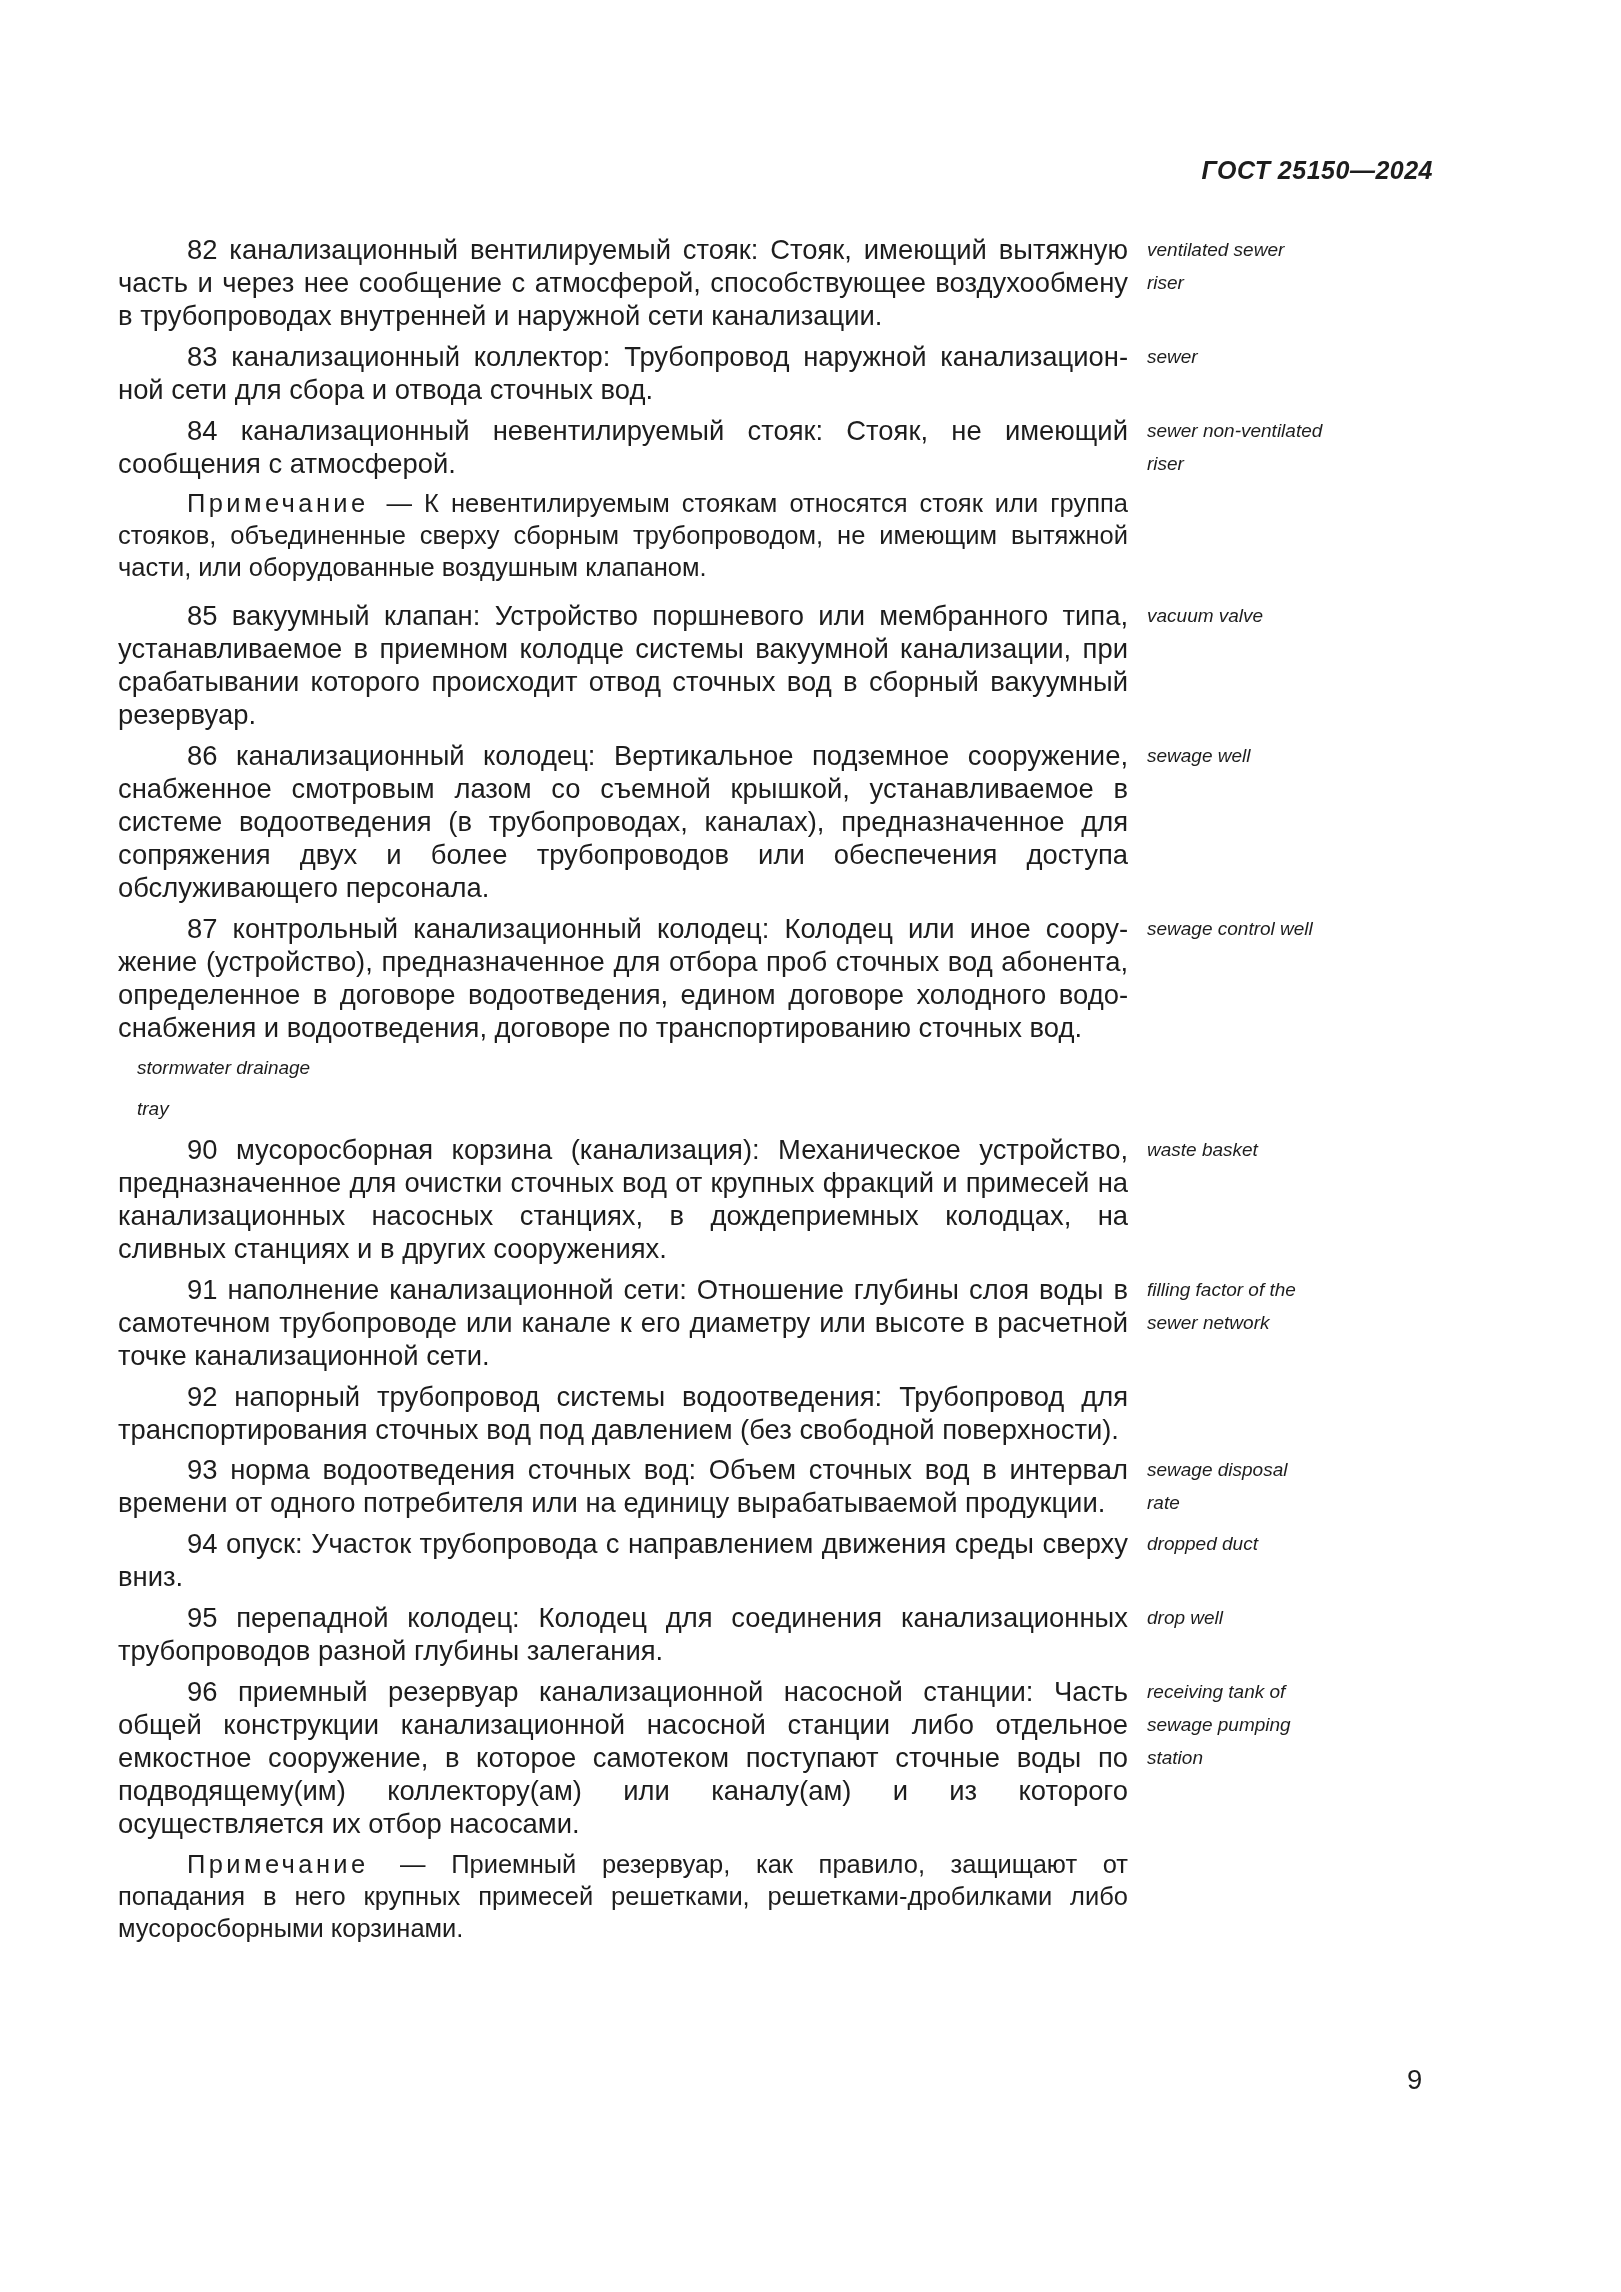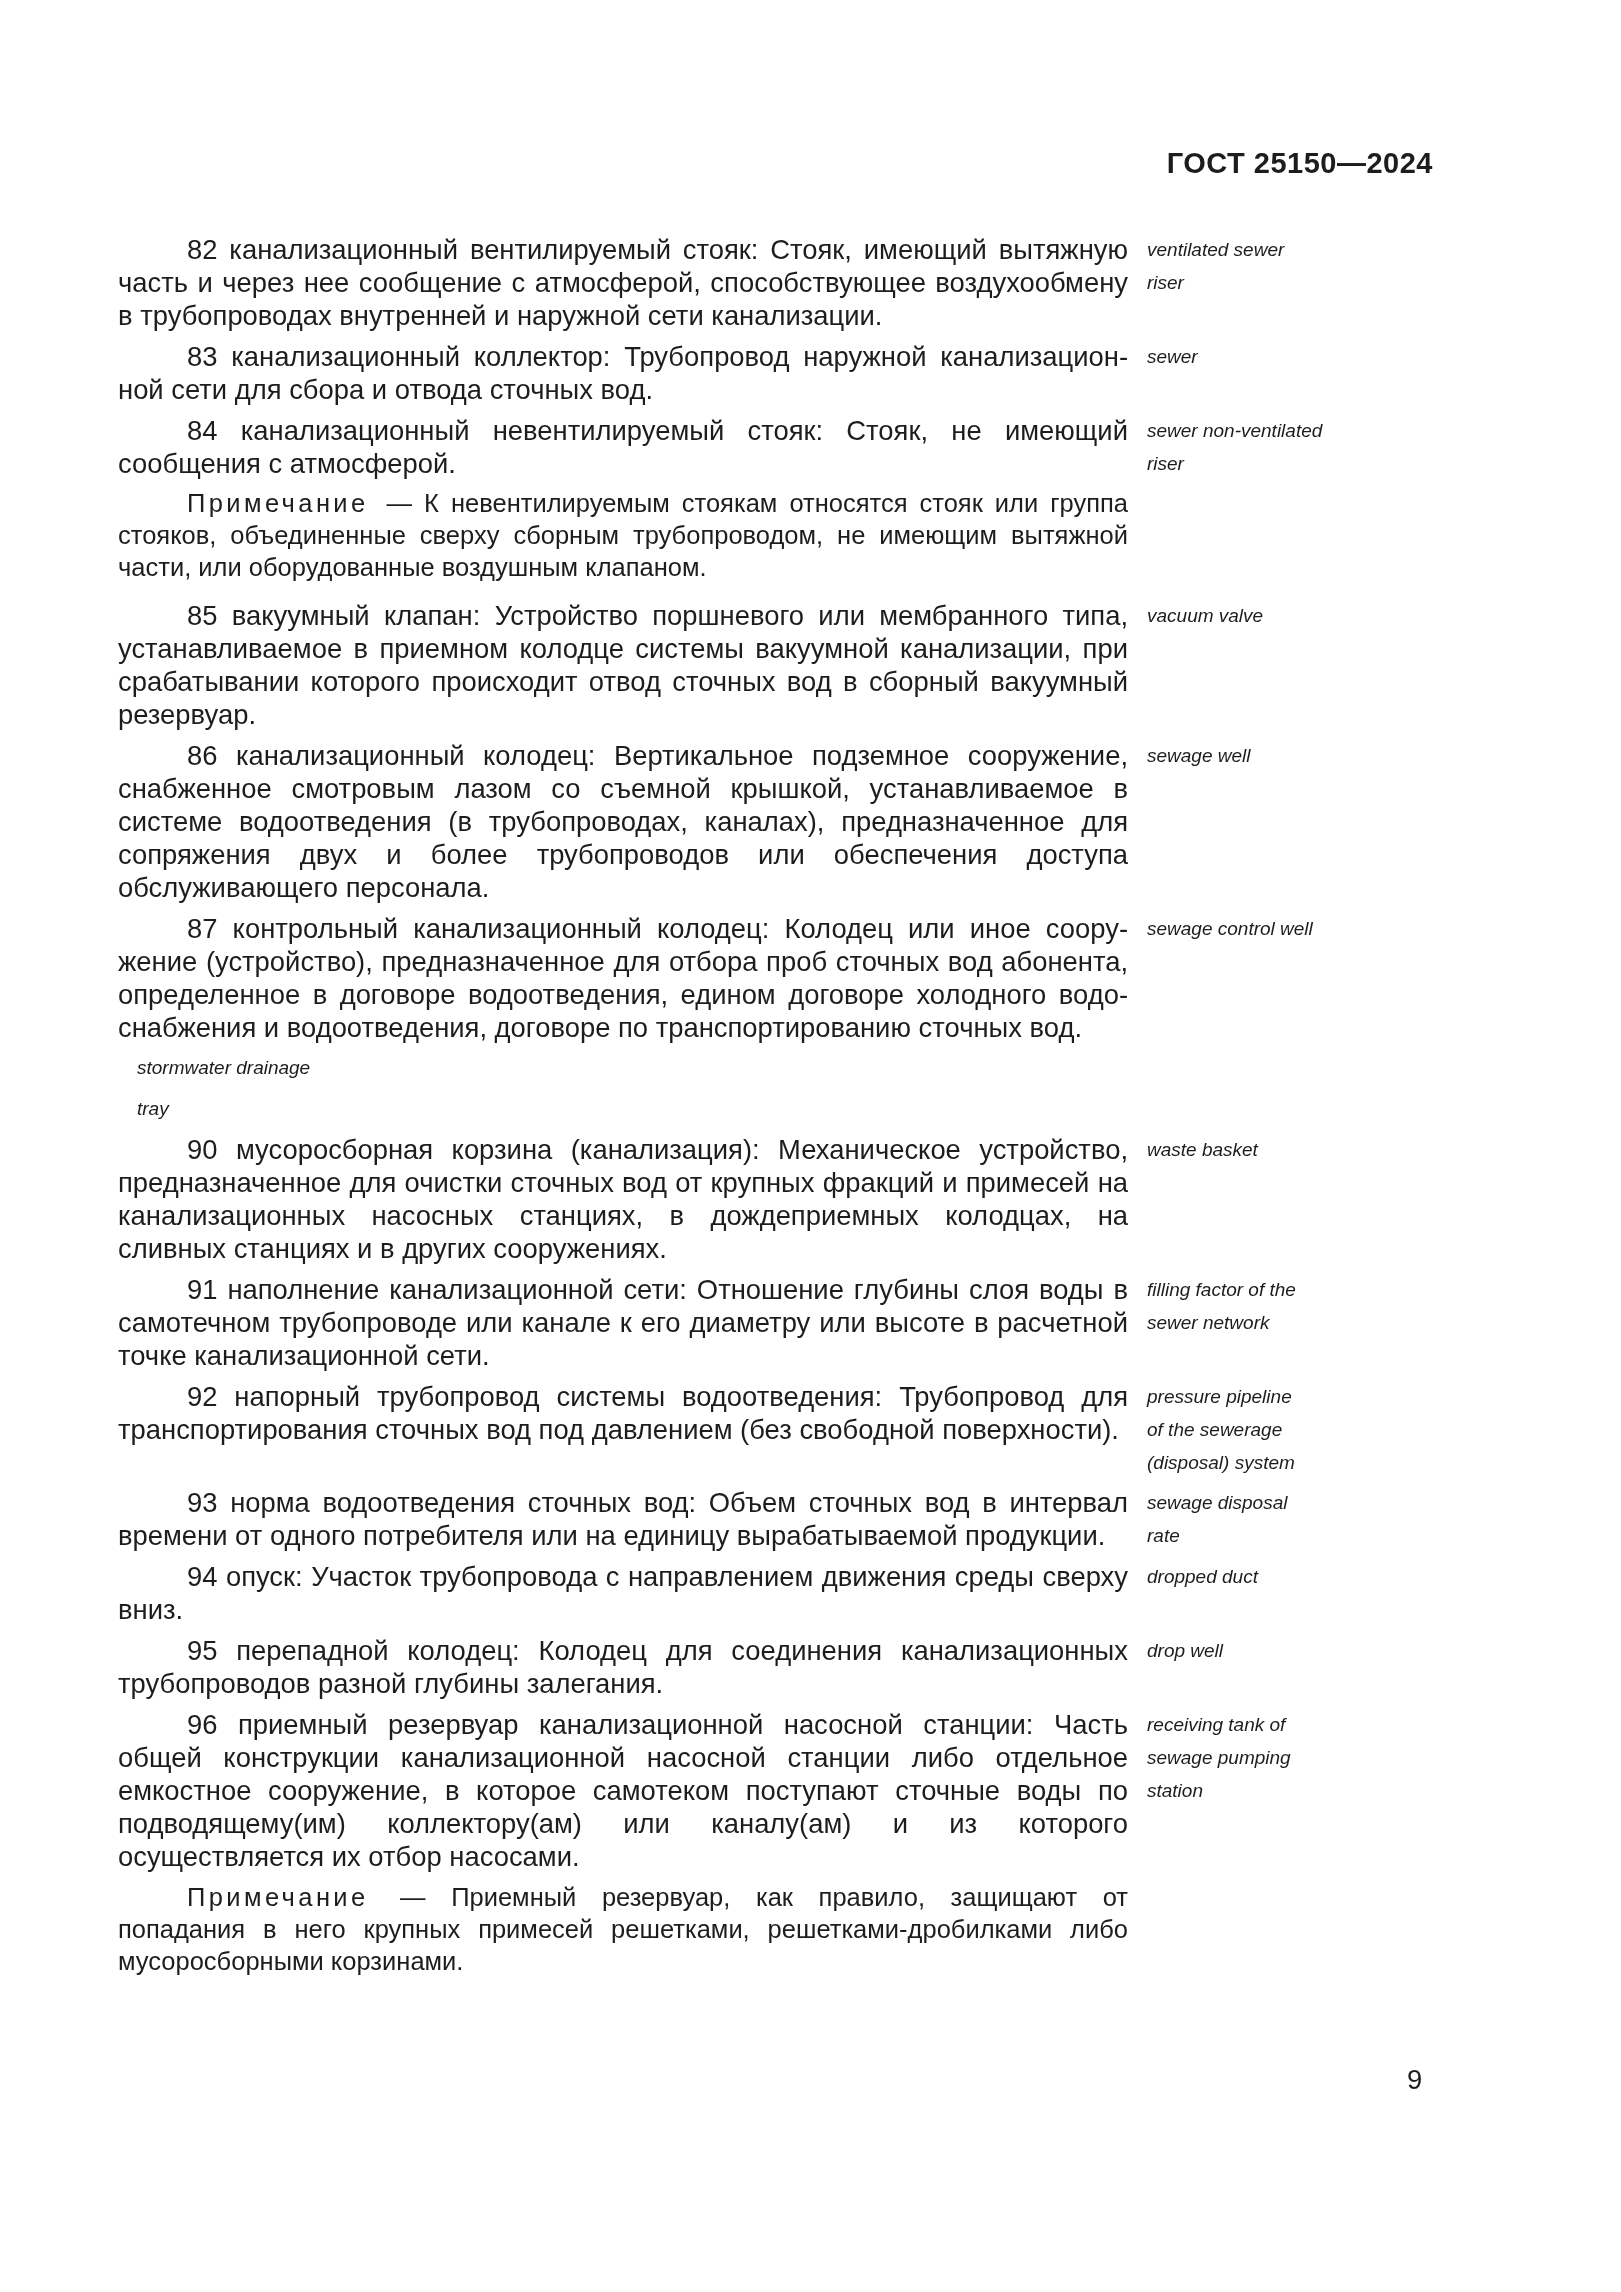--- a/index.html
+++ b/index.html
@@ -1,22 +1,22 @@
 <!DOCTYPE html>
 <html lang="ru"><head>
 <meta charset="utf-8">
 <style>
   html,body { margin:0; padding:0; background:#ffffff; }
   .page {
     position:relative; width:1621px; height:2293px; background:#ffffff;
     font-family:"Liberation Sans", sans-serif; color:#1d1d1d; overflow:hidden;
   }
   .doc-header {
-    position:absolute; top:147px; right:188px;
-    font-size:29px; font-weight:700; letter-spacing:0.5px; white-space:nowrap;
+    position:absolute; top:156px; right:188px;
+    font-size:25px; font-weight:700; letter-spacing:0.5px; white-space:nowrap;font-style:italic;
   }
   .content { position:absolute; left:118px; top:233px; width:1315px; }
   .row { display:flex; align-items:flex-start; margin-bottom:7.8px; }
   .row.note-row { margin-top:6.9px; margin-bottom:15.7px; }
   .main {
     width:1010px; font-size:27.4px; line-height:33px;
     text-align:justify; hyphens:manual; -webkit-hyphens:manual; margin:0;
   }
   .term { text-indent:69px; }
   .term b { font-weight:400; }
@@ -93,25 +93,20 @@
   </div>
       <div class="row">
     <p class="main term"><span>91</span> <b>наполнение канализационной сети:</b> <span></span> <span>Отношение глубины слоя воды в самотечном трубопроводе или канале к его диаметру или высоте в расчетной точке канализационной сети.</span></p>
     <div class="eng">
           <div>filling factor of the</div>
           <div>sewer network</div>
         </div>
   </div>
       <div class="row">
     <p class="main term"><span>92</span> <b>напорный трубопровод системы водоотведения:</b> <span></span> <span>Трубопровод для транспортирования сточных вод под давлением (без свободной поверхности).</span></p>
-    <div class="eng">
-          <div>pressure pipeline</div>
-          <div>of the sewerage</div>
-          <div>(disposal) system</div>
-        </div>
   </div>
       <div class="row">
     <p class="main term"><span>93</span> <b>норма водоотведения сточных вод:</b> <span></span> <span>Объем сточных вод в интервал времени от одного потребителя или на единицу вырабатываемой продукции.</span></p>
     <div class="eng">
           <div>sewage disposal</div>
           <div>rate</div>
         </div>
   </div>
       <div class="row">
     <p class="main term"><span>94</span> <b>опуск:</b> <span></span> <span>Участок трубопровода с направлением движения среды сверху вниз.</span></p>

